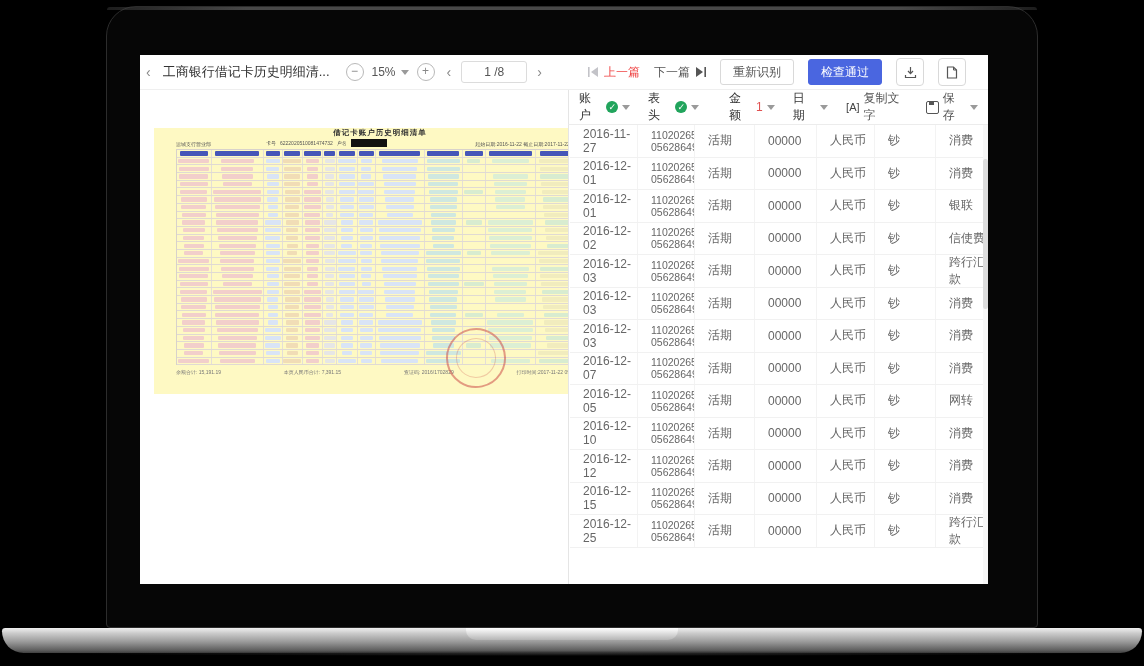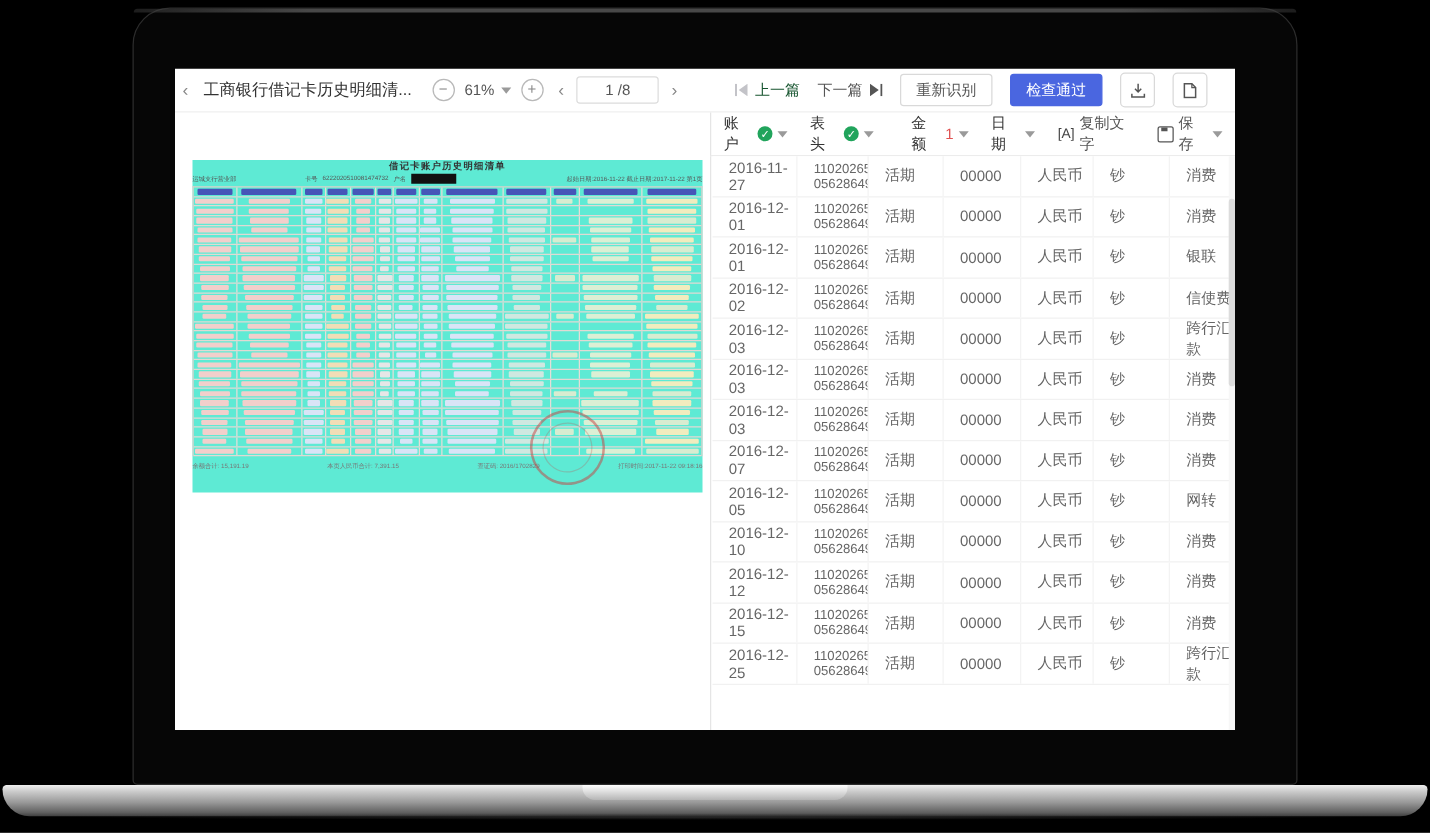--- a/index.html
+++ b/index.html
@@ -30,21 +30,21 @@
   #doc-title{color:#333;margin:0 10px 0 6px;max-width:190px;white-space:nowrap;overflow:hidden;}
   .zoom-circle{width:16px;height:16px;border:1px solid #b9b9b9;border-radius:50%;color:#888;
        font-size:12px;line-height:14px;text-align:center;margin:0 6px;cursor:pointer;}
   #zoom-select{display:flex;align-items:center;gap:5px;color:#555;font-size:12px;cursor:pointer;padding:0 2px;}
   .caret{width:0;height:0;border-left:4px solid transparent;border-right:4px solid transparent;
        border-top:5px solid #9a9a9a;display:inline-block;}
   #page-box{width:64px;height:20px;border:1px solid #dcdcdc;border-radius:3px;margin:0 4px;
        font-size:12px;color:#555;text-align:center;line-height:20px;}
   #tb1-right{margin-left:auto;display:flex;align-items:center;gap:14px;padding-right:22px;}
   .nav-art{display:flex;align-items:center;gap:4px;font-size:12px;cursor:pointer;}
-  .nav-art.disabled{color:#14532d;cursor:default;}
+  .nav-art.disabled{color:#ef4444;cursor:default;}
   .nav-art.active{color:#555;}
   .btn{height:26px;border-radius:3px;font-size:12px;display:inline-flex;align-items:center;
        padding:0 12px;cursor:pointer;box-sizing:border-box;}
   .btn-outline{border:1px solid #d9d9d9;background:#fff;color:#555;}
   .btn-primary{background:var(--accent,#4a66e0);color:#fff;border:1px solid var(--accent,#4a66e0);}
   .icon-btn{width:26px;height:26px;border:1px solid #d9d9d9;border-radius:4px;background:#fff;
        display:inline-flex;align-items:center;justify-content:center;cursor:pointer;}
 
   
   #tb2l{left:0;top:35px;width:428px;height:35px;border-bottom:1px solid #ececec;box-sizing:border-box;
@@ -70,21 +70,21 @@
   #tb2r .right-group{margin-left:auto;display:flex;gap:16px;align-items:center;}
   .brk{font-size:11px;color:#444;}
   .brk::before{content:"[";color:#444;}
   .brk::after{content:"]";color:#444;}
   .save-glyph{width:11px;height:11px;border:1.3px solid #555;border-radius:2px;position:relative;display:inline-block;}
   .save-glyph::before{content:"";position:absolute;left:2px;top:0;width:5px;height:3px;background:#555;}
 
   
   #viewer{left:0;top:70px;width:428px;height:459px;background:#fff;overflow:hidden;}
   #vdiv{left:428px;top:70px;width:1px;height:459px;background:#e5e5e5;}
-  #scanpage{left:14px;top:3px;width:408px;height:266px;background:#5eead4;color:#444;}
+  #scanpage{left:14px;top:3px;width:408px;height:266px;background:#fef9c3;color:#444;padding-left:22px;}
   #scan-title{text-align:center;font-size:7.5px;font-weight:bold;color:#333;letter-spacing:1px;}
   #scan-meta{display:flex;align-items:flex-end;font-size:5px;color:#555;margin-top:1px;white-space:nowrap;}
   #scan-branch{width:90px;}
   #scan-card{flex:1;display:flex;gap:4px;align-items:center;}
   .redact{display:inline-block;width:36px;height:8px;background:#111;}
   #scan-info{text-align:right;}
   #scan-grid{margin-top:2px;border:1px solid #d8d2cb;border-bottom:none;}
   .srow{display:flex;height:7.7px;border-bottom:1px solid #e0dad3;box-sizing:border-box;}
   .scell{border-right:1px solid #e4ded7;box-sizing:border-box;display:flex;align-items:center;justify-content:center;}
   .scell:last-child{border-right:none;}
@@ -114,21 +114,21 @@
 <div id="stage">
   <div class="abs" id="bezel"></div>
 
   <div class="abs" id="screen">
 
     <div class="abs" id="tb1">
       <span class="chev">‹</span>
       <span id="doc-title">工商银行借记卡历史明细清...</span>
       <span class="zoom-circle">−</span>
       <span id="zoom-select">
-        <span>61%</span>
+        <span>15%</span>
         <span class="caret"></span>
       </span>
       <span class="zoom-circle">+</span>
       <span class="chev">‹</span>
       <span id="page-box">1 /8</span>
       <span class="chev">›</span>
 
       <span id="tb1-right">
         <span class="nav-art disabled">
           <svg width="12" height="10" viewBox="0 0 12 10">

